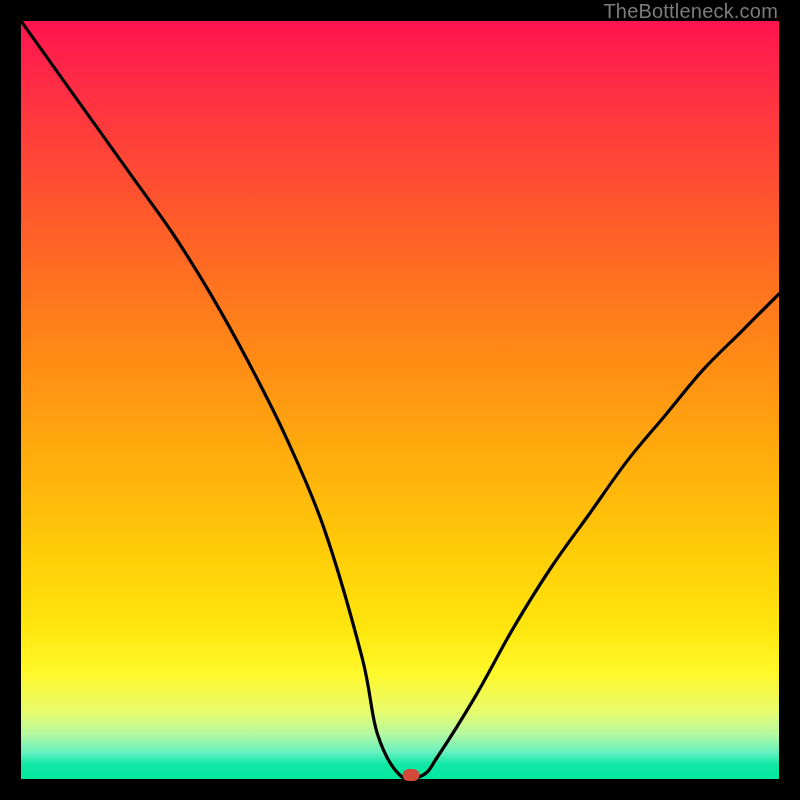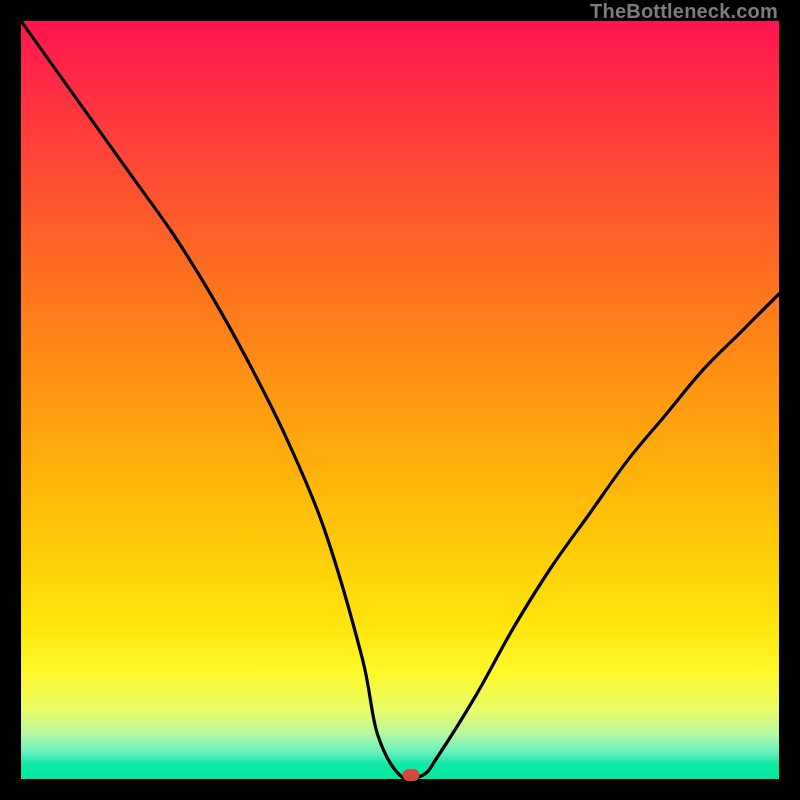--- a/index.html
+++ b/index.html
@@ -40,21 +40,21 @@
       #12e8a6 98%,
       #00e89e 100%
     );
   }
   .watermark {
     position: absolute;
     top: 0px;
     right: 22px;
     font-family: Arial, Helvetica, sans-serif;
     font-size: 20px;
-    font-weight: bold;
+    font-weight: normal;
     color: #7c7c7c;
     letter-spacing: 0.2px;
   }
   svg.curve {
     position: absolute;
     left: 0;
     top: 0;
   }
   .dot {
     position: absolute;

